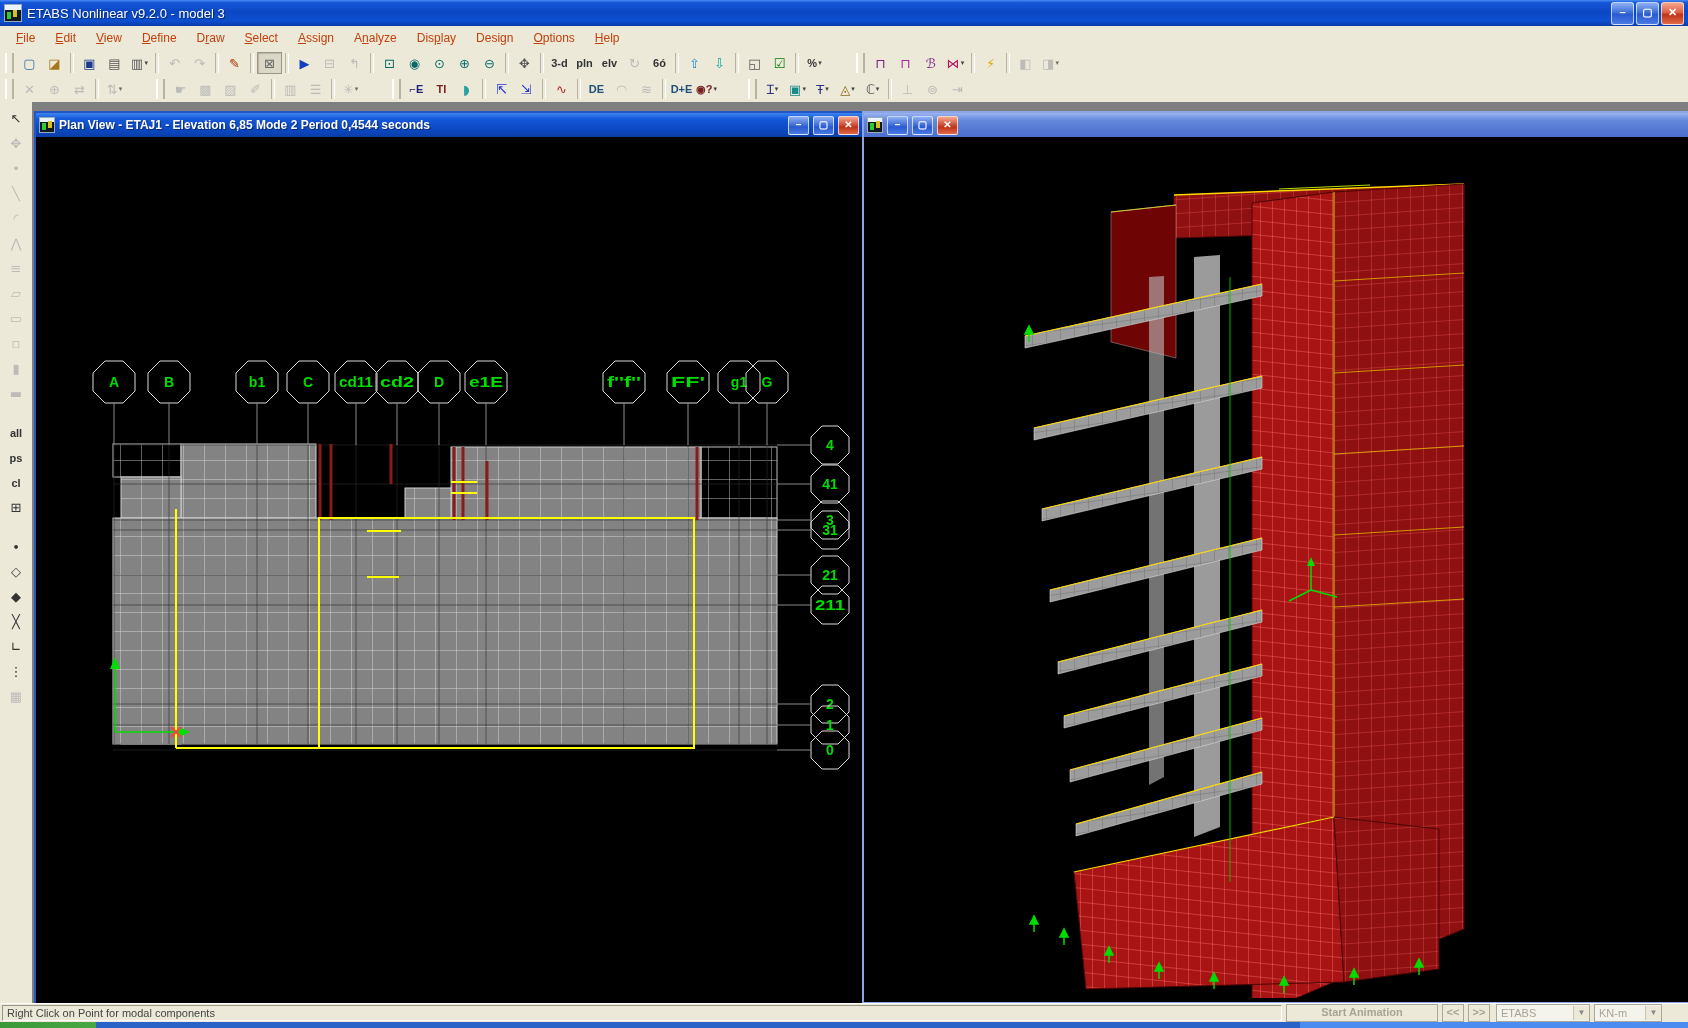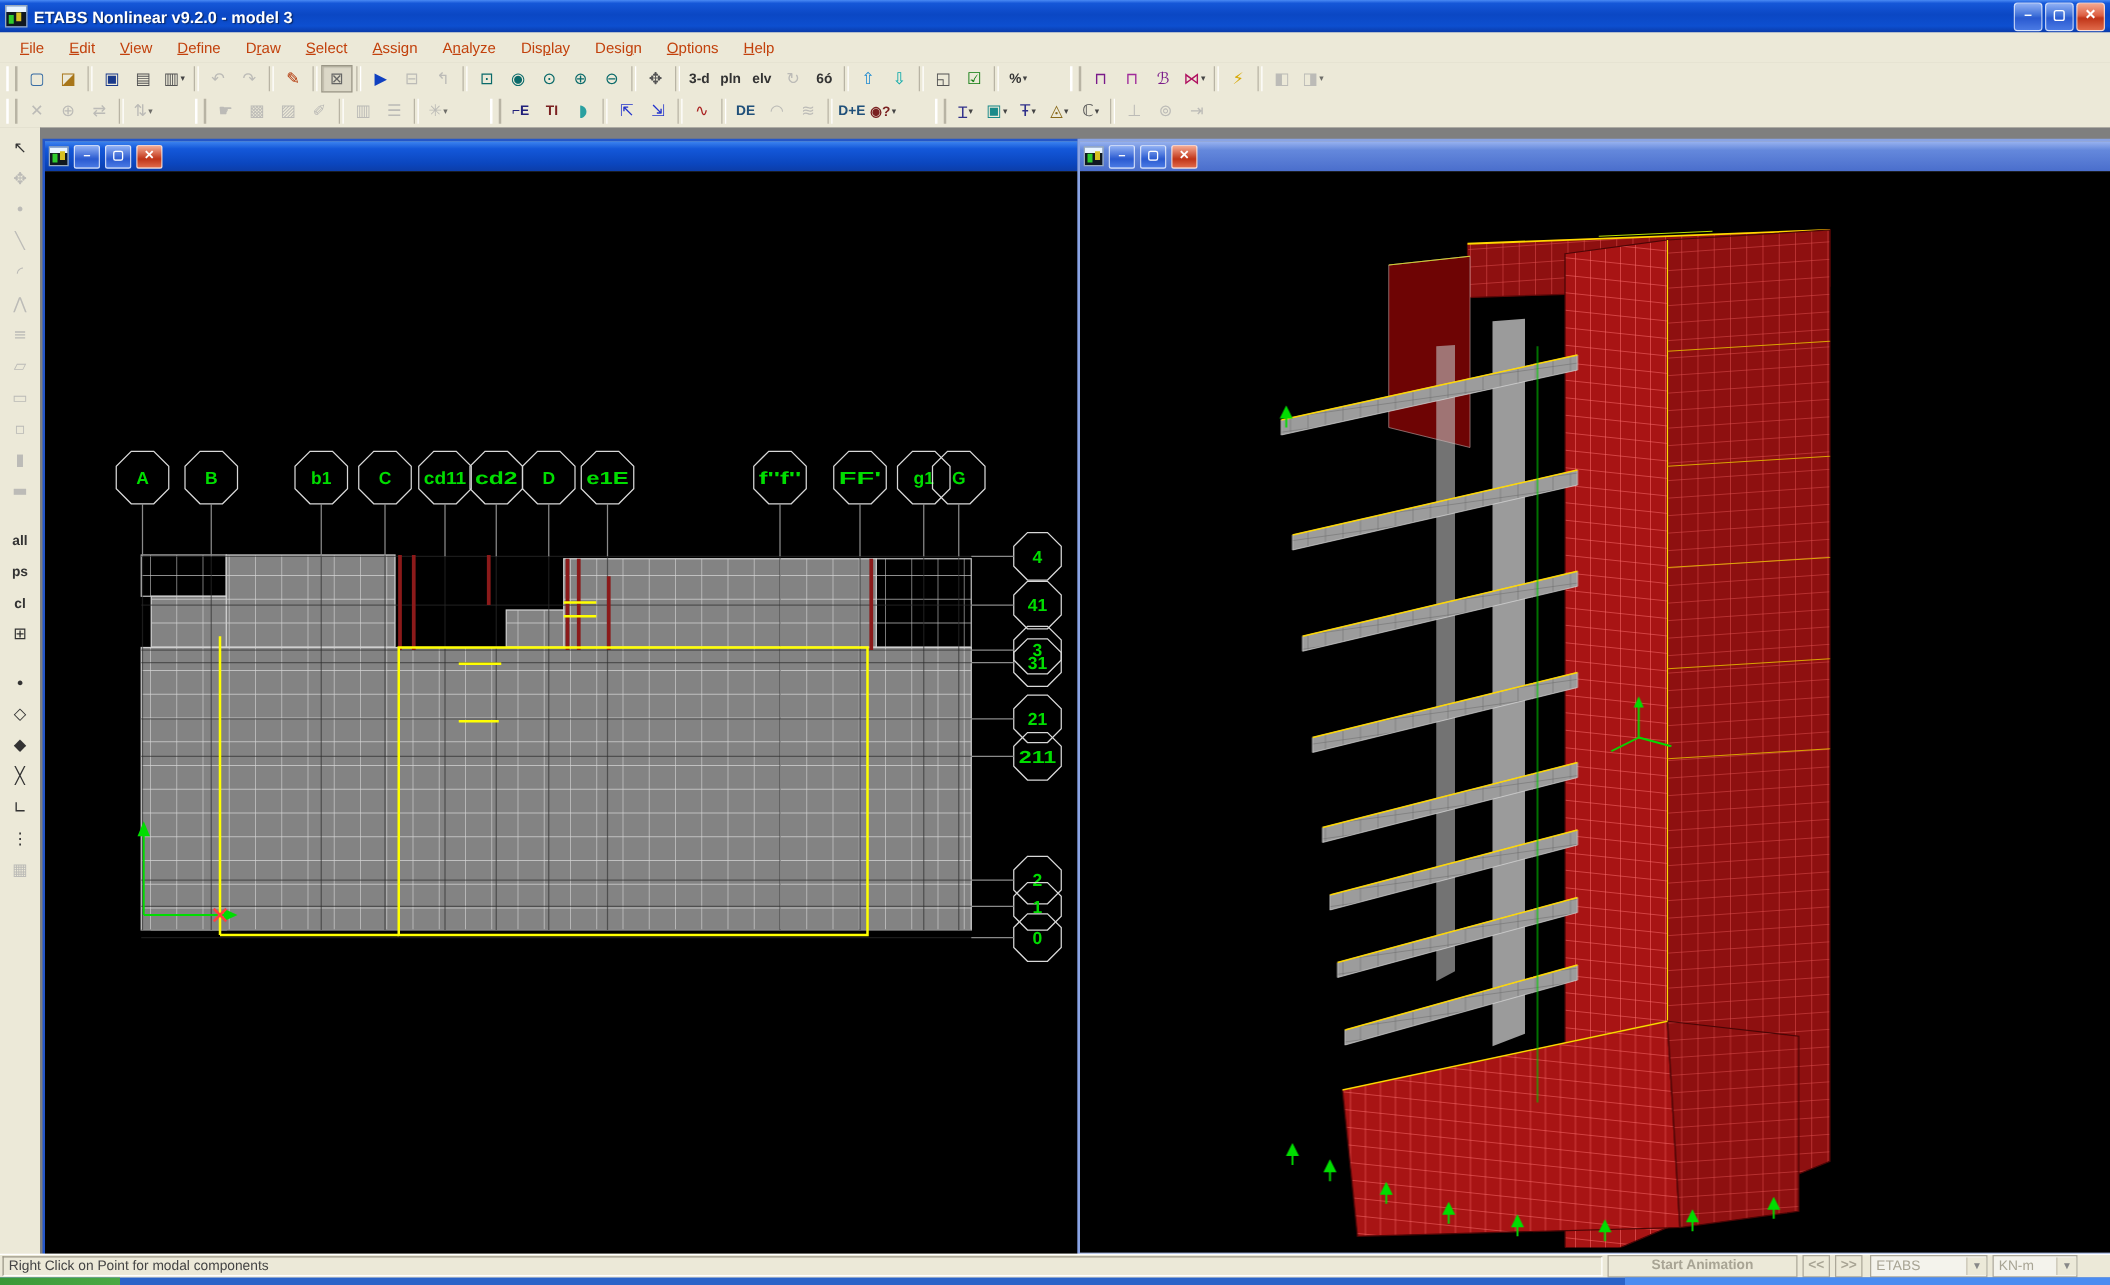--- a/index.html
+++ b/index.html
@@ -3,21 +3,21 @@
 <meta charset="utf-8">
 <style>
   html,body{margin:0;padding:0;}
   body{width:1688px;height:1028px;position:relative;overflow:hidden;
        background:#ece9d8;font-family:"Liberation Sans",sans-serif;
        -webkit-font-smoothing:antialiased;}
   
   .titlebar{position:absolute;left:0;top:0;right:0;height:26px;
     background:linear-gradient(180deg,#4a8af4 0%,#1557d8 10%,#0b47c4 45%,#0d4fd0 80%,#0a3aa8 100%);
     display:flex;align-items:center;padding:0 4px;color:#fff;}
-  .titlebar .ttl{font-size:13px;font-weight:bold;flex:1;margin-left:5px;
+  .titlebar .ttl{font-size:13px;font-weight:normal;flex:1;margin-left:5px;
     text-shadow:1px 1px 1px rgba(0,0,0,.5);white-space:nowrap;}
   .appicon{width:16px;height:16px;flex:0 0 16px;border:1px solid #9ab;
     background:linear-gradient(180deg,#e8f4ff 0 30%,#101820 30% 100%);position:relative;}
   .appicon:after{content:"";position:absolute;left:2px;bottom:2px;width:4px;height:7px;background:#2ecc2e;box-shadow:6px -2px 0 #d8c020;}
   .xbtns{display:flex;gap:2px;}
   .xpbtn{width:21px;height:21px;border-radius:3px;border:1px solid rgba(255,255,255,.65);
     background:linear-gradient(180deg,#8fb0f4 0%,#3e6fd8 45%,#2a5ad0 55%,#4a7ae4 100%);
     color:#fff;font-size:11px;line-height:19px;text-align:center;font-weight:bold;}
   .xpbtn.close{background:linear-gradient(180deg,#f4a890 0%,#dd5f43 45%,#c03418 55%,#e06a4a 100%);}
   
@@ -424,20 +424,21 @@
     <button class="tbbtn disabled">
       <span class="g">▦</span>
     </button>
   </div>
 
 <div id="client">
 
   <div class="child" id="planWin">
     <div class="ctitle">
       <span class="appicon" style="width:14px;height:14px;flex-basis:14px;"></span>
+      <span class="ct">Plan View - ETAJ1 - Elevation 6,85  Mode 2  Period 0,4544 seconds</span>
       <span class="cbtn">–</span>
       <span class="cbtn">▢</span>
       <span class="cbtn close">✕</span>
     </div>
     <div class="cbody">
       <svg id="planSvg" viewBox="0 0 822 866" width="822" height="866">
         <defs>
           <pattern id="pg" width="21" height="19" patternUnits="userSpaceOnUse">
             <rect width="21" height="19" fill="#838383"></rect>
             <path d="M0 0H21M0 0V19" stroke="#d4d4d4" stroke-width="1" fill="none"></path>

